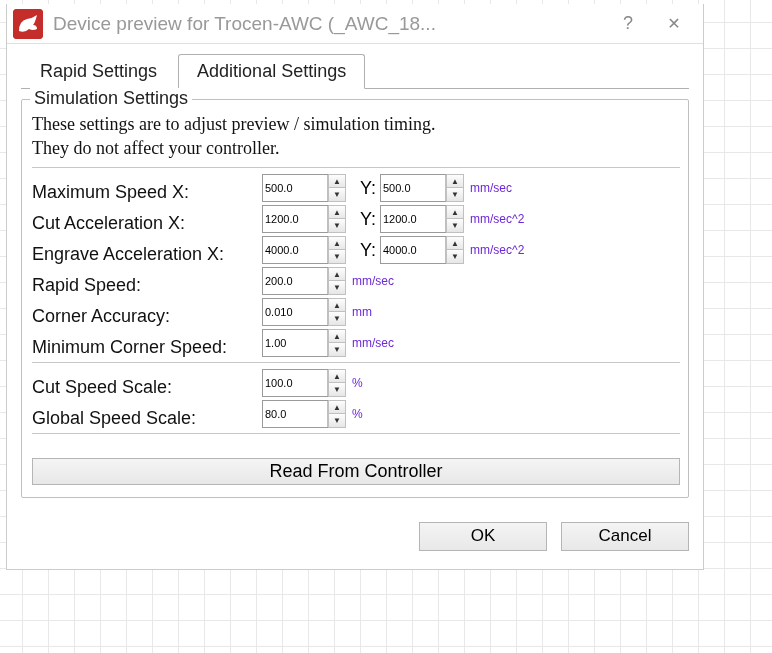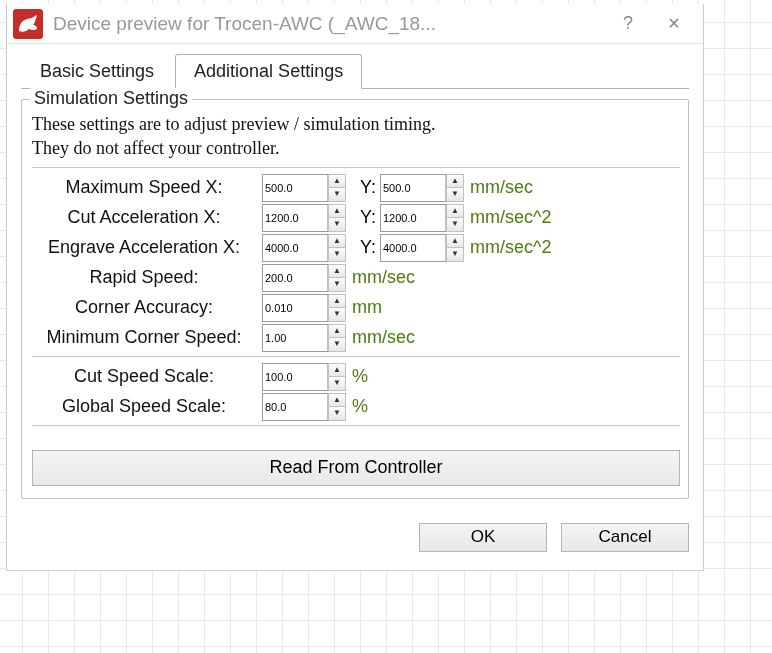--- a/index.html
+++ b/index.html
@@ -112,25 +112,26 @@
     font-family: Liberation Serif, serif;
   }
   .hr { border: none; border-top: 1px solid #c8c8c8; margin: 4px 0 6px 0; }
   .row {
     display: flex;
     align-items: center;
     margin: 2px 0;
   }
   .lbl {
     width: 230px;
-    text-align: center;
+    text-align: left;
     padding-right: 6px;
     font-size: 18px;
     color: #111;
     white-space: nowrap;
+    margin-top: 8px;
   }
   .ylab {
     width: 22px;
     text-align: right;
     padding-right: 4px;
     font-size: 18px;
   }
   .spin {
     display: inline-flex;
     align-items: stretch;
@@ -159,28 +160,28 @@
     display: flex; align-items: center; justify-content: center;
     border: 1px solid #c0c0c0;
     margin: -1px -1px -1px 0;
     font-size: 8px;
     line-height: 1;
     color: #333;
     cursor: pointer;
   }
   .spin .sbtn:first-child { border-bottom: 1px solid #b0b0b0; }
   .unit {
-    font-size: 18px;
+    font-size: 12px;
     margin-left: 6px;
-    color: #4d7c0f;
+    color: #6d28d9;
   }
   .read-btn {
     display: block;
     width: 100%;
-    height: 36px;
+    height: 27px;
     margin-top: 24px;
     background: linear-gradient(#f4f4f4,#e8e8e8);
     border: 1px solid #b5b5b5;
     font-size: 18px;
     font-family: inherit;
     cursor: pointer;
   }
   .footer {
     display: flex;
     justify-content: flex-end;
@@ -212,21 +213,21 @@
       </svg>
     </div>
     <div class="title-text">Device preview for Trocen-AWC (_AWC_18...</div>
     <div class="titlebar-btn">?</div>
     <div class="titlebar-btn close">✕</div>
   </div>
 
   <div class="content">
 
     <div class="tabstrip">
-      <div class="tab">Basic Settings</div>
+      <div class="tab">Rapid Settings</div>
       <div class="tab active">Additional Settings</div>
     </div>
 
     <div class="group">
       <div class="group-title">Simulation Settings</div>
 
       <div class="desc">
         <span>These settings are to adjust preview / simulation timing.</span><br>
         <span>They do not affect your controller.</span>
       </div>

